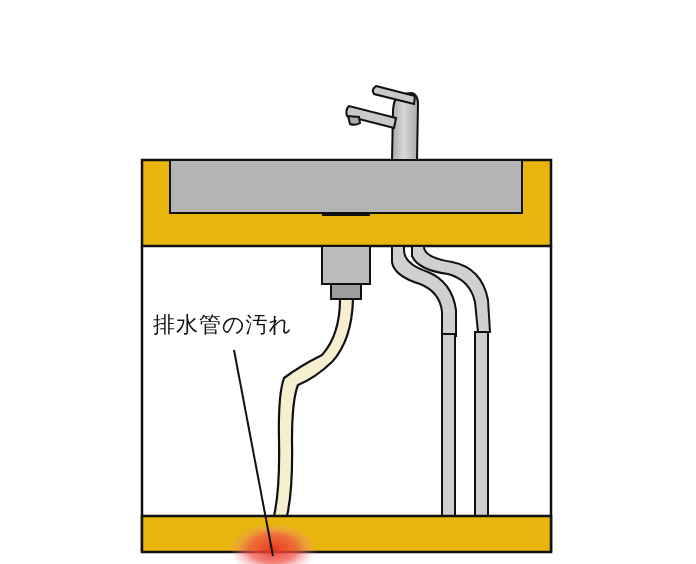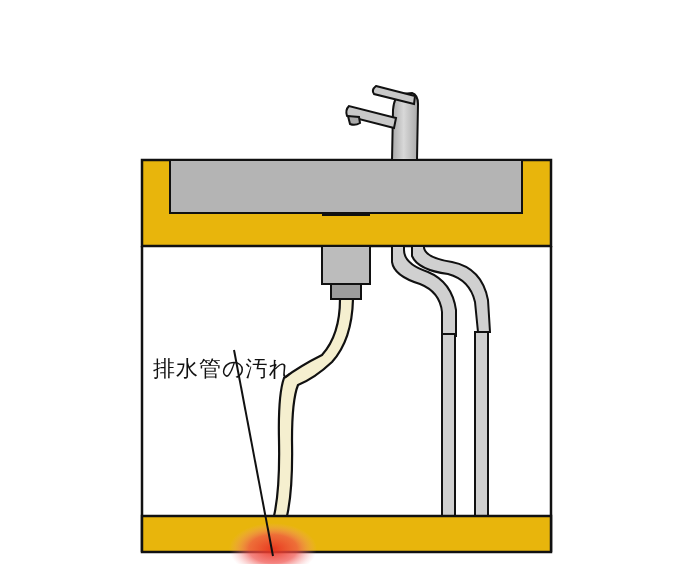--- a/index.html
+++ b/index.html
@@ -1,21 +1,21 @@
 <!DOCTYPE html>
 <html><head>
 <meta charset="utf-8">
 <style>
   html, body { margin:0; padding:0; background:#ffffff; }
   body { width:696px; height:564px; position:relative; overflow:hidden; font-family:"DejaVu Sans", sans-serif; }
   #illustration { position:absolute; left:0; top:0; width:696px; height:564px; }
   .label-text {
     position:absolute; left:153px; top:310px;
     font-family:"DejaVu Sans", sans-serif; font-size:22px; color:#111;
-    letter-spacing:1px; white-space:nowrap;margin-top:44px;
+    letter-spacing:1px; white-space:nowrap;
   }
 </style>
 </head>
 <body>
 
 <svg id="illustration" viewBox="0 0 696 564" xmlns="http://www.w3.org/2000/svg">
   <defs>
     <radialGradient id="stainGrad" cx="50%" cy="50%" r="50%">
       <stop offset="0%" stop-color="#e8321f" stop-opacity="0.95"></stop>
       <stop offset="55%" stop-color="#f0504a" stop-opacity="0.7"></stop>

